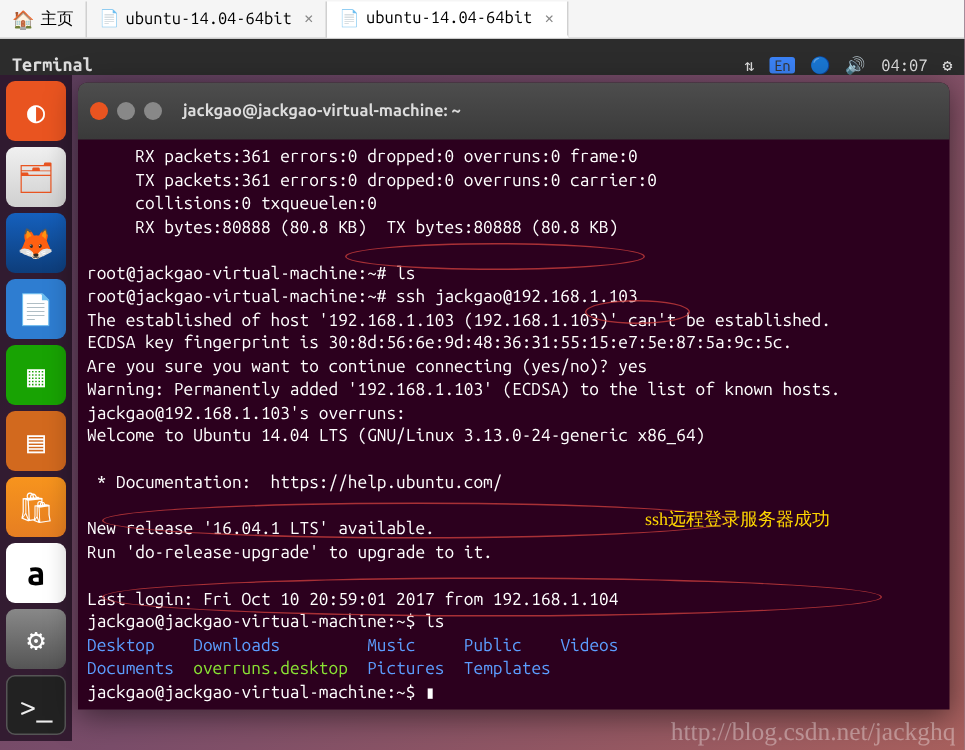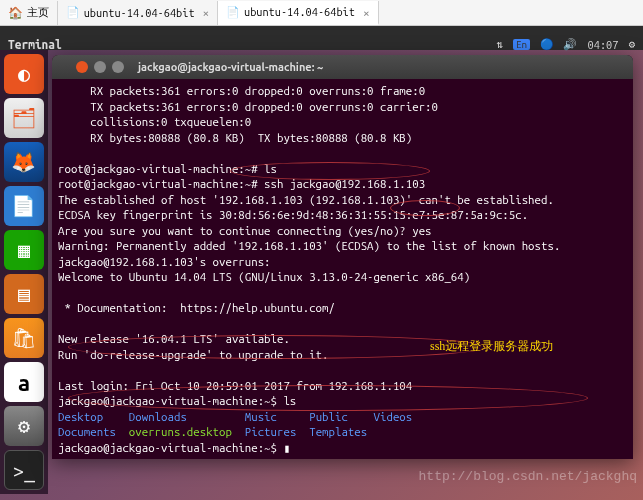--- a/index.html
+++ b/index.html
@@ -2,52 +2,52 @@
 <html><head>
 <meta charset="utf-8">
 <style>
 *{margin:0;padding:0;box-sizing:border-box;font-family:"Ubuntu Mono","DejaVu Sans Mono",monospace}
 body{width:643px;height:500px;background:linear-gradient(135deg,#5a3d5c 0%,#7a4d6a 50%,#a8605d 100%);overflow:hidden;position:relative}
 .tabbar{height:26px;background:#f5f5f5;display:flex;align-items:center;border-bottom:1px solid #ccc;font-family:"Microsoft YaHei",sans-serif;font-size:11px}
 .tab{display:flex;align-items:center;padding:0 8px;height:24px;border-right:1px solid #d0d0d0;gap:4px;cursor:pointer}
 .tab.active{background:#fff;border-bottom:2px solid #fff;margin-bottom:-1px}
 .tab-close{color:#888;font-size:12px;margin-left:4px}
 .home-icon{font-size:12px}
-.topbar{height:24px;background:#2c2c2c;display:flex;align-items:flex-start;padding:12px 8px;color:#ddd;font-family:Ubuntu,sans-serif;font-size:12px}
+.topbar{height:24px;background:#2c2c2c;display:flex;align-items:flex-end;padding:0 8px;color:#ddd;font-family:Ubuntu,sans-serif;font-size:12px}
 .topbar-title{flex:1;font-weight:bold}
 .topbar-right{display:flex;gap:10px;align-items:center}
 .ind{font-size:11px}
 .lang-box{background:#3b82f6;color:#333;padding:0 3px;border-radius:2px;font-size:10px}
 .launcher{position:absolute;left:0;top:50px;width:48px;background:rgba(40,20,40,0.85);display:flex;flex-direction:column;padding:4px;gap:4px}
 .launcher-item{width:40px;height:40px;border-radius:6px;display:flex;align-items:center;justify-content:center;font-size:20px;cursor:pointer}
 .li-ubuntu{background:#e95420;color:#fff}
 .li-files{background:linear-gradient(#f0f0f0,#d0d0d0);color:#e95420}
 .li-firefox{background:linear-gradient(#1560bd,#0d3d7a)}
 .li-writer{background:#2e7dd1;color:#fff}
 .li-calc{background:#18a303;color:#fff}
 .li-impress{background:#d2691e;color:#fff}
 .li-soft{background:linear-gradient(#f7941d,#e67e22);color:#fff}
 .li-amazon{background:#fff;color:#000;font-weight:bold;font-size:22px}
 .li-settings{background:linear-gradient(#888,#555);color:#fff}
 .li-term{background:#222;color:#eee;border:1px solid #555}
 .term-window{position:absolute;left:52px;top:55px;right:10px;background:#2c001e;border-radius:6px 6px 0 0;box-shadow:0 4px 20px rgba(0,0,0,0.5)}
-.term-titlebar{height:24px;background:linear-gradient(#4d4d4d,#3a3a3a);border-radius:6px 6px 0 0;display:flex;align-items:center;padding:0 24px;gap:6px}
+.term-titlebar{height:38px;background:linear-gradient(#4d4d4d,#3a3a3a);border-radius:6px 6px 0 0;display:flex;align-items:center;padding:0 8px;gap:6px}
 .win-btn{width:12px;height:12px;border-radius:50%}
 .wb-close{background:#e95420}
 .wb-min{background:#888}
 .wb-max{background:#888}
 .term-title{color:#ddd;font-family:Ubuntu,sans-serif;font-size:11px;margin-left:8px;font-weight:bold}
 .term-body{padding:4px 6px;font-size:11.5px;line-height:1.35;color:#fff;white-space:pre}
 .prompt-root{color:#fff}
 .cmd{color:#fff}
 .ls-dir{color:#5c9dff}
 .ls-file{color:#8ae234}
 .yellow-note{color:#ffd700;position:absolute;font-size:12px;font-family:Liberation Serif, serif}
 .ellipse{position:absolute;border:1px solid rgba(200,60,60,0.8);border-radius:50%;pointer-events:none}
-.watermark{position:absolute;bottom:16px;right:6px;color:rgba(255,255,255,0.35);font-size:13px;font-family:Liberation Mono, monospace}
+.watermark{position:absolute;bottom:2px;right:6px;color:rgba(255,255,255,0.35);font-size:17px;font-family:Liberation Serif, serif}
 </style>
 </head>
 <body>
 
 <div class="tabbar">
   <div class="tab">
     <span class="home-icon">🏠</span>
     <span>主页</span>
   </div>
   <div class="tab">

